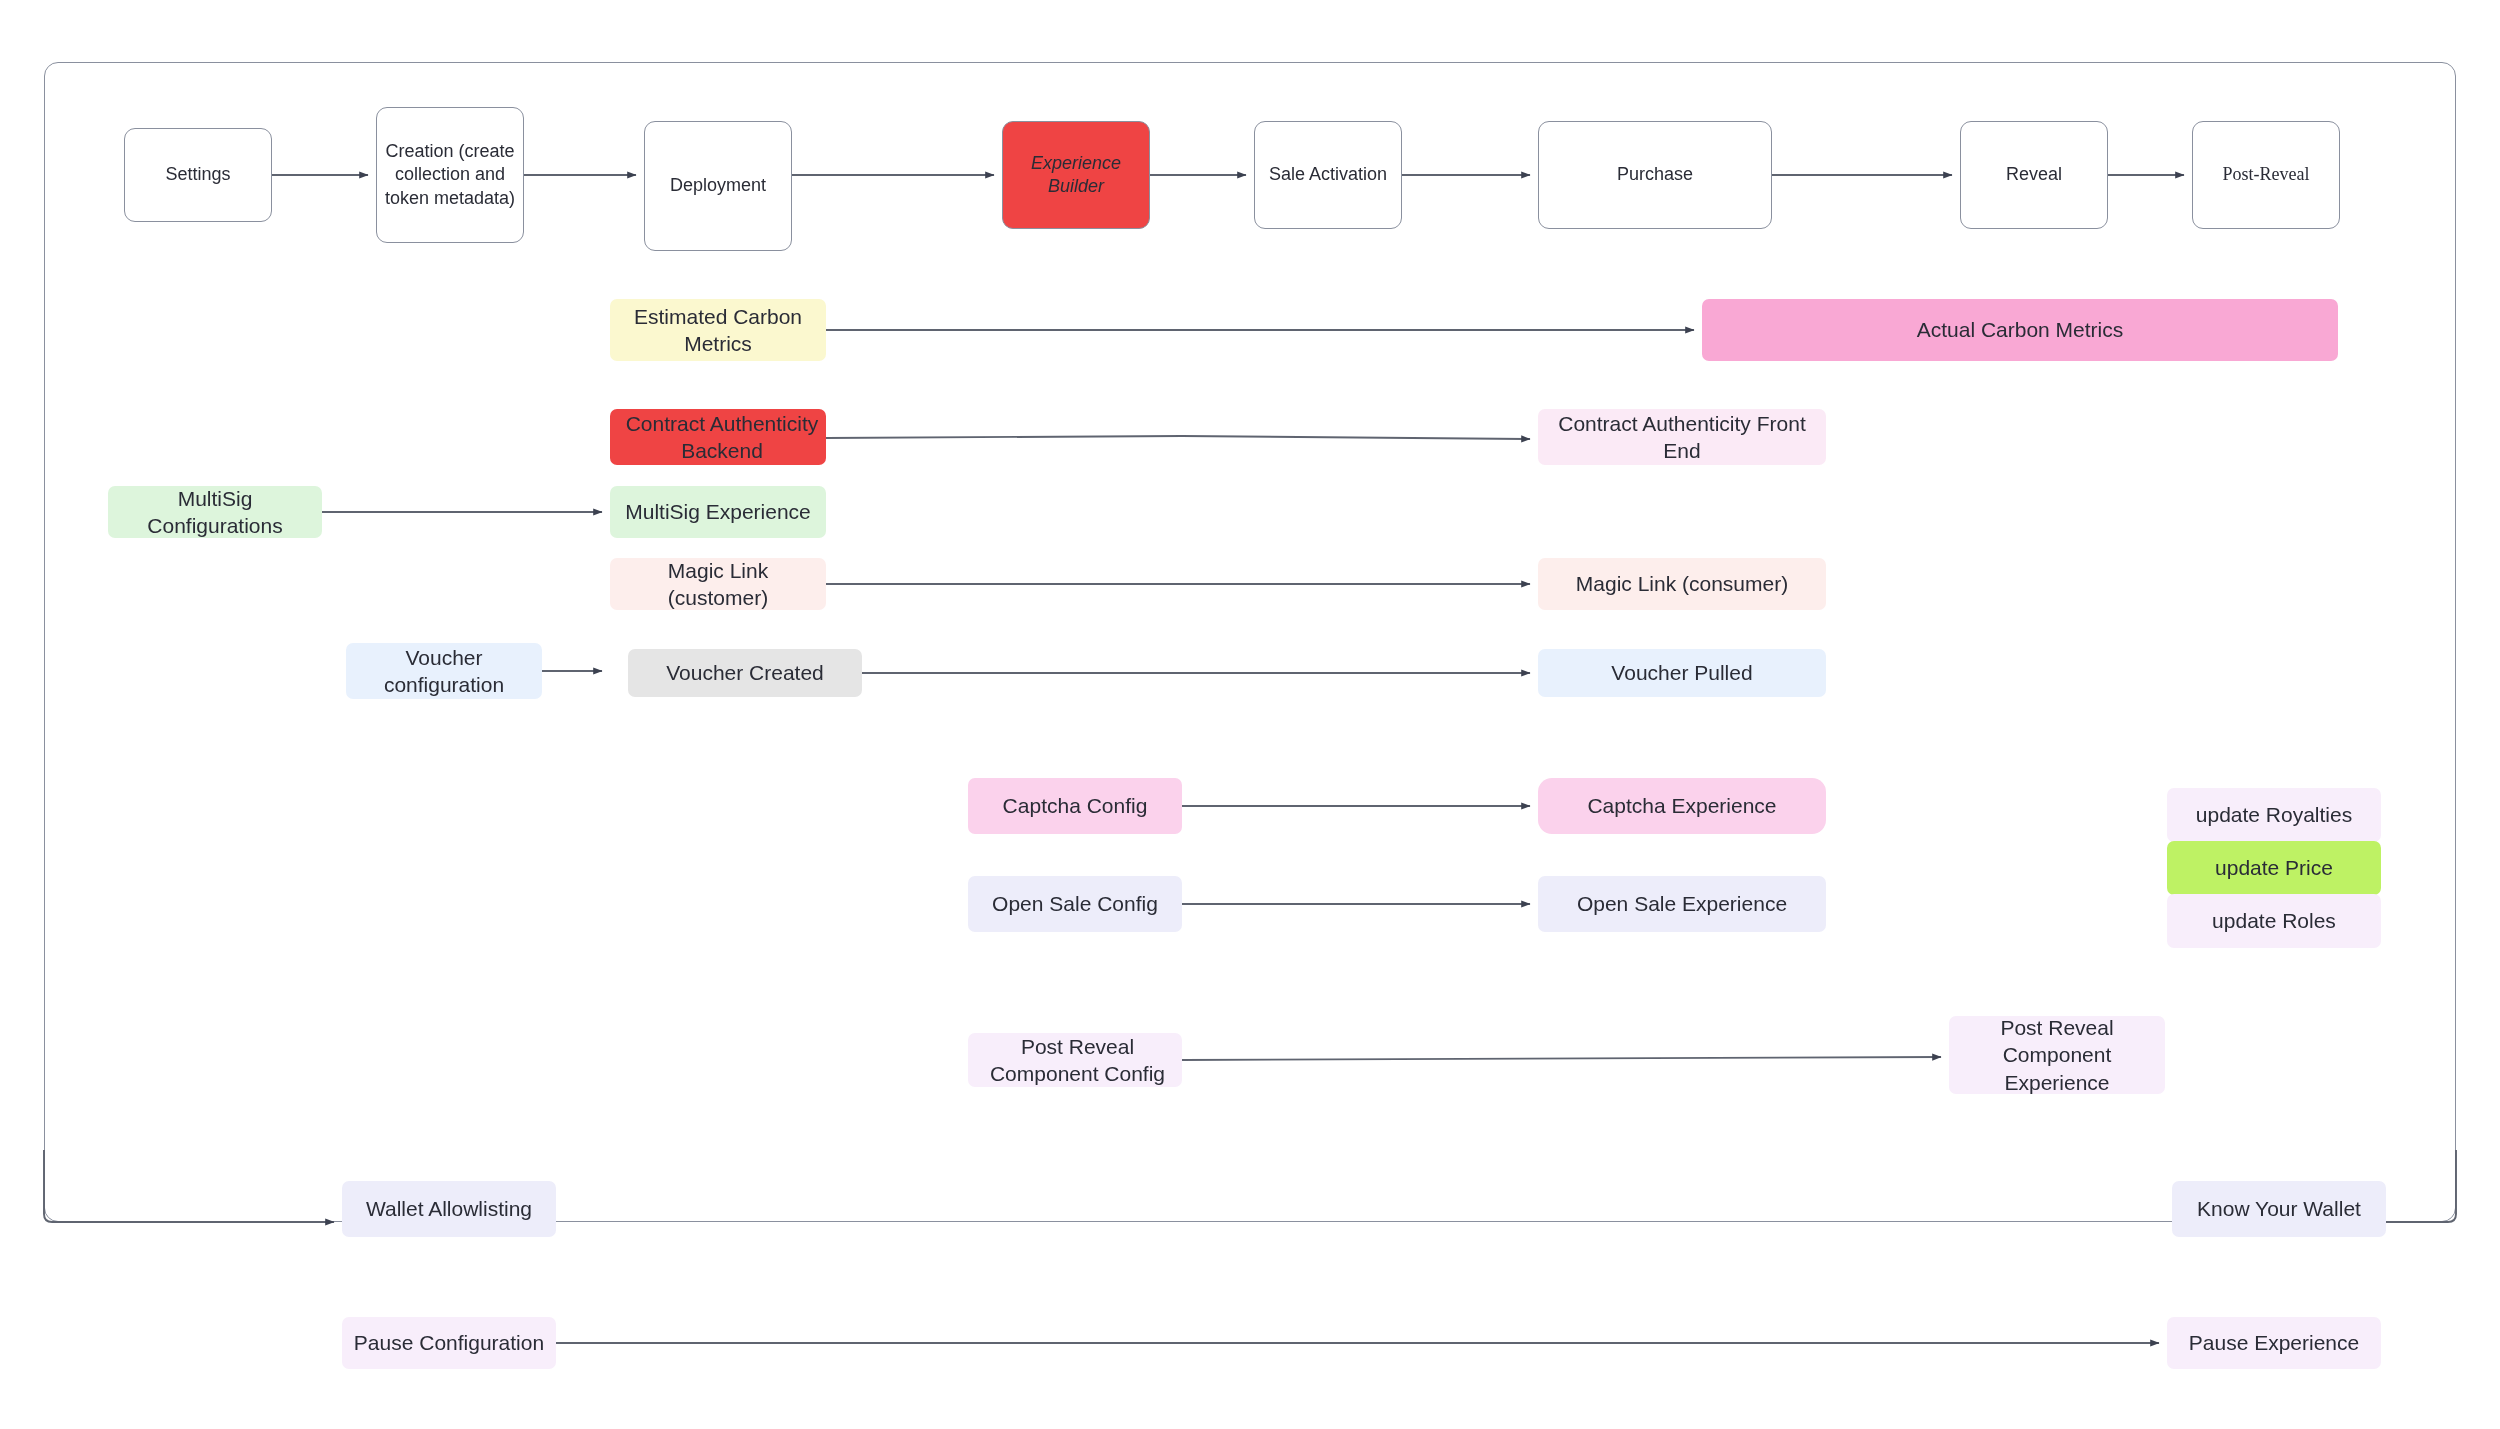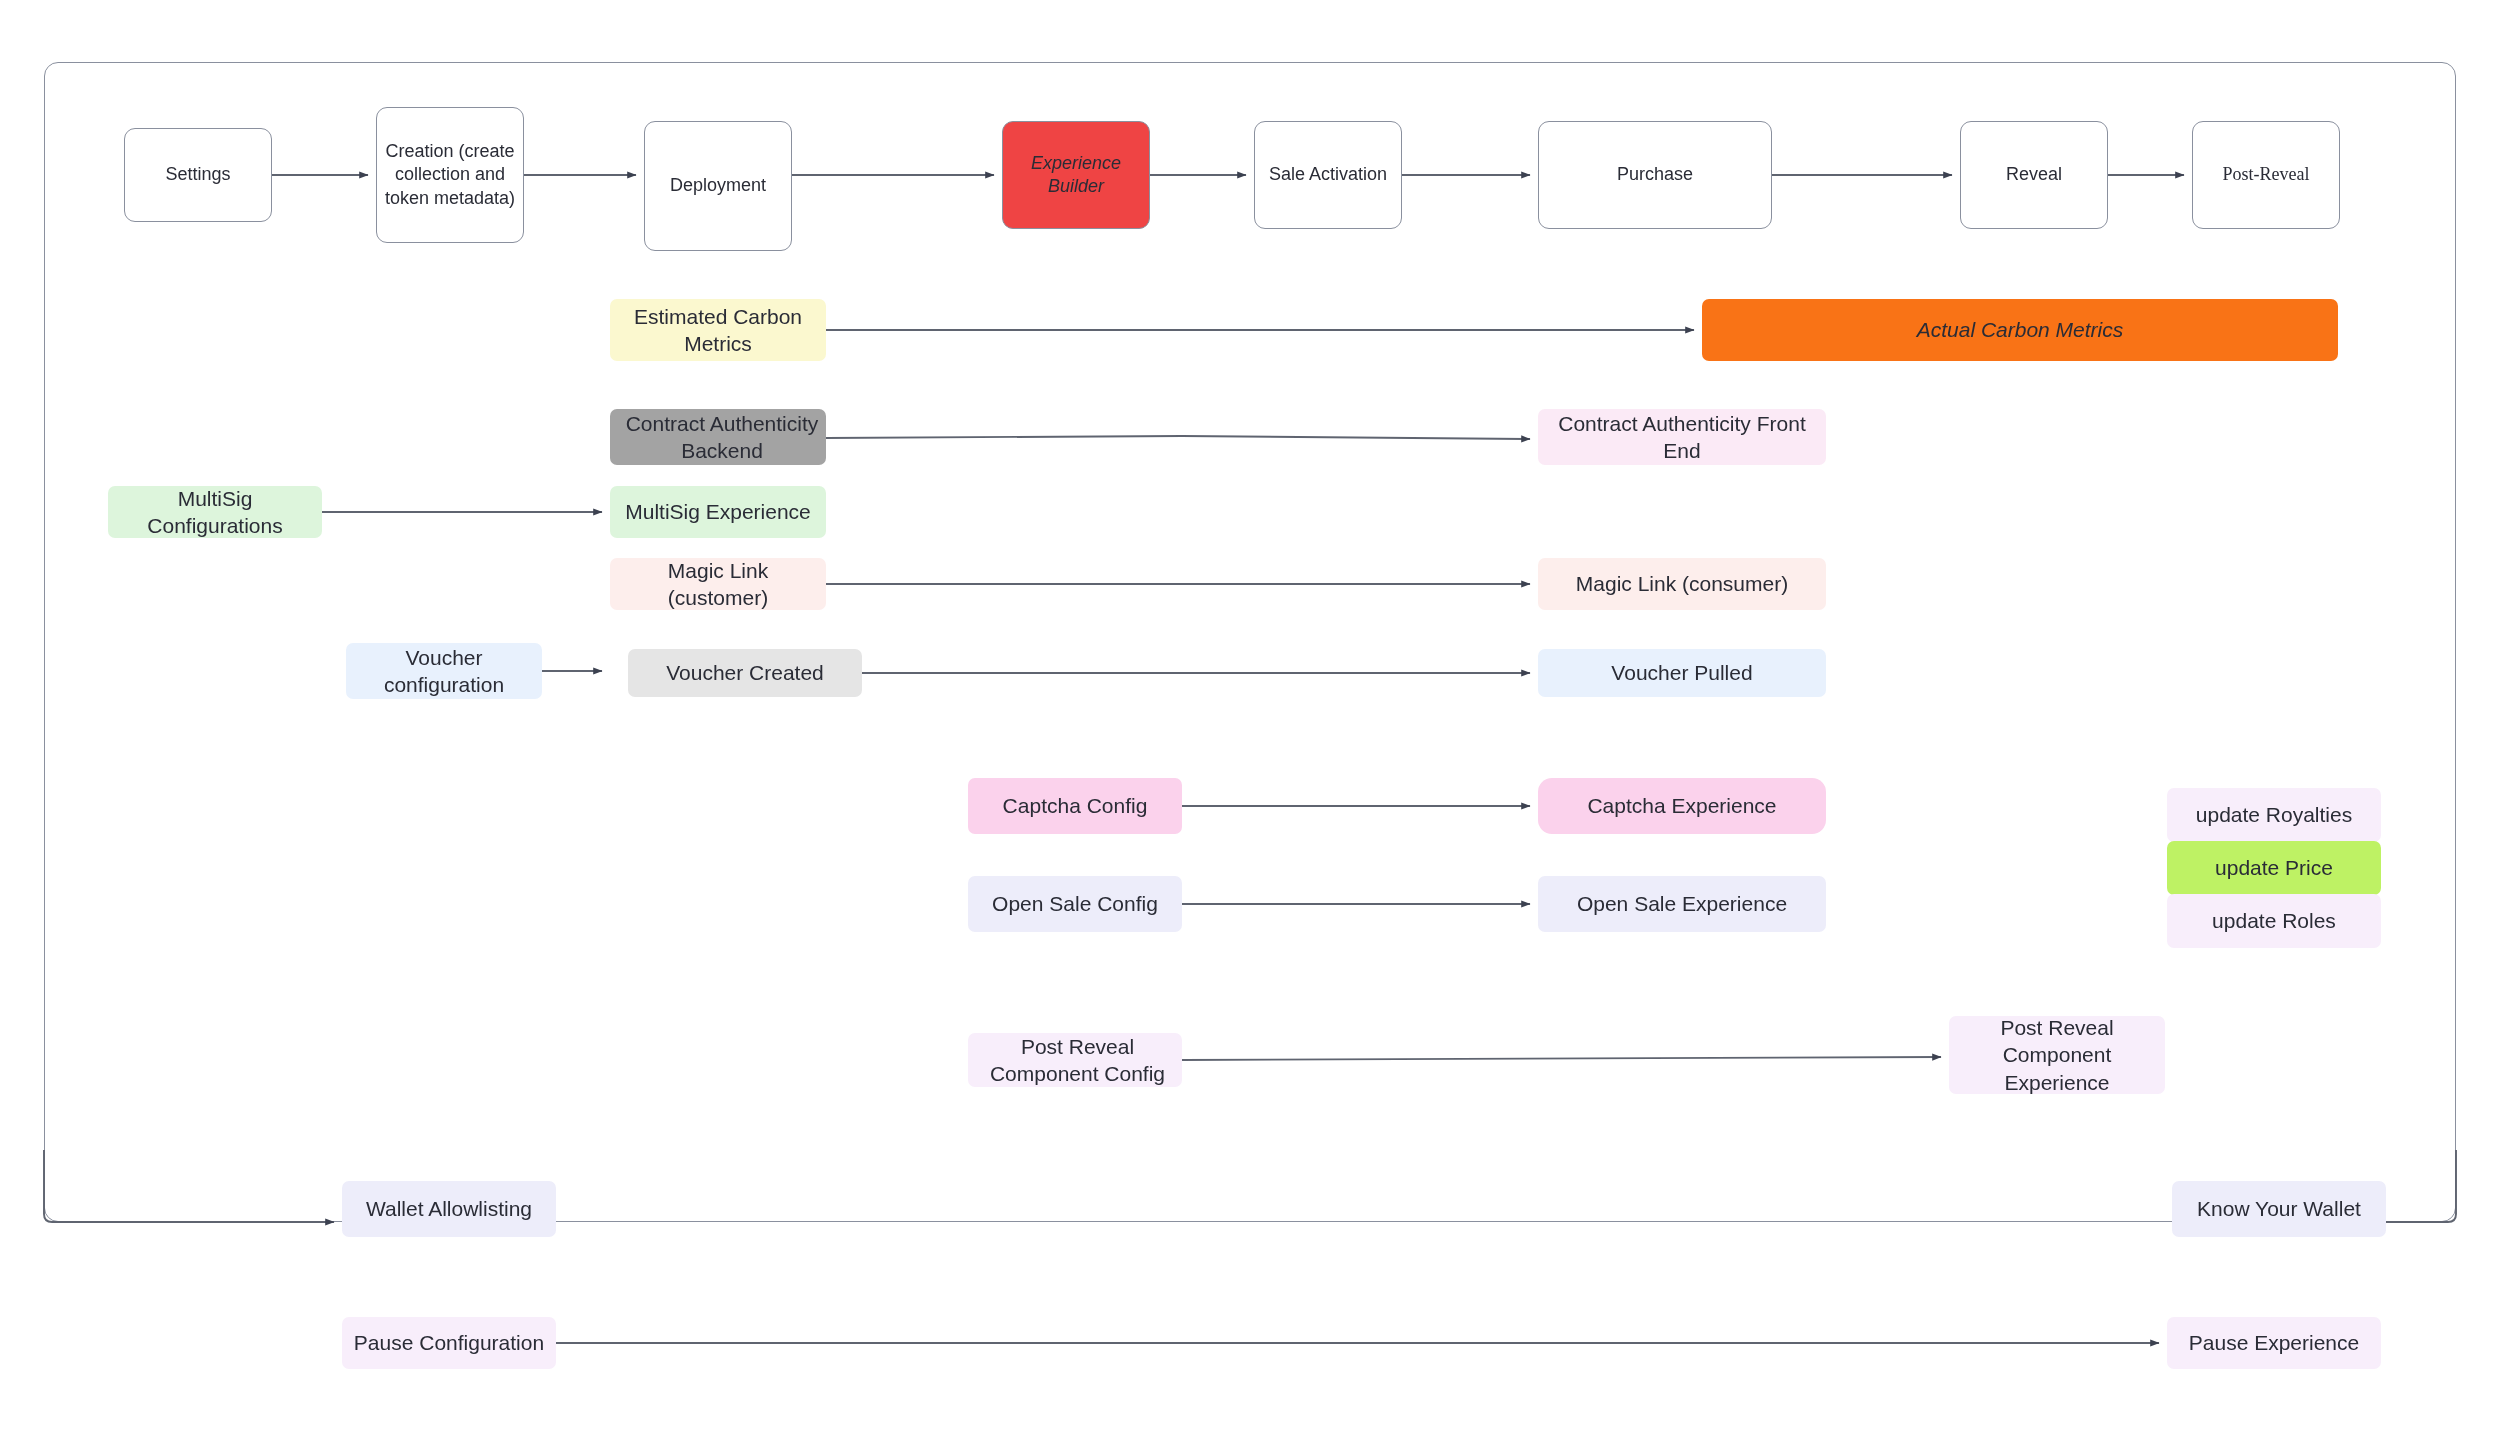--- a/index.html
+++ b/index.html
@@ -89,22 +89,22 @@
   <div id="node-layer">
       <div class="node stage" style="left: 124px; top: 128px; width: 148px; height: 94px; background: rgb(255, 255, 255); border-color: rgb(138, 144, 158); color: rgb(42, 44, 54);">Settings</div>
       <div class="node stage" style="left: 376px; top: 107px; width: 148px; height: 136px; background: rgb(255, 255, 255); border-color: rgb(138, 144, 158); color: rgb(42, 44, 54);">Creation (create collection and token metadata)</div>
       <div class="node stage" style="left: 644px; top: 121px; width: 148px; height: 130px; background: rgb(255, 255, 255); border-color: rgb(138, 144, 158); color: rgb(42, 44, 54);">Deployment</div>
       <div class="node stage" style="left: 1002px; top: 121px; width: 148px; height: 108px; background: #ef4444; border-color: rgb(138, 144, 158); color: rgb(42, 44, 54); font-style: italic;">Experience Builder</div>
       <div class="node stage" style="left: 1254px; top: 121px; width: 148px; height: 108px; background: rgb(255, 255, 255); border-color: rgb(138, 144, 158); color: rgb(42, 44, 54);">Sale Activation</div>
       <div class="node stage" style="left: 1538px; top: 121px; width: 234px; height: 108px; background: rgb(255, 255, 255); border-color: rgb(138, 144, 158); color: rgb(42, 44, 54);">Purchase</div>
       <div class="node stage" style="left: 1960px; top: 121px; width: 148px; height: 108px; background: rgb(255, 255, 255); border-color: rgb(138, 144, 158); color: rgb(42, 44, 54);">Reveal</div>
       <div class="node stage" style="left: 2192px; top: 121px; width: 148px; height: 108px; background: rgb(255, 255, 255); border-color: rgb(138, 144, 158); color: rgb(42, 44, 54); font-family: Liberation Serif, serif;">Post-Reveal</div>
       <div class="node" style="left: 610px; top: 299px; width: 216px; height: 62px; background: rgb(251, 248, 207); color: rgb(42, 44, 54);">Estimated Carbon Metrics</div>
-      <div class="node" style="left: 1702px; top: 299px; width: 636px; height: 62px; background: #f97316; color: rgb(42, 44, 54); font-style: italic;">Actual Carbon Metrics</div>
-      <div class="node" style="left: 610px; top: 409px; width: 216px; height: 56px; background: #a3a3a3; color: rgb(42, 44, 54); padding-left: 14px;">Contract Authenticity Backend</div>
+      <div class="node" style="left: 1702px; top: 299px; width: 636px; height: 62px; background: #f9a8d4; color: rgb(42, 44, 54);">Actual Carbon Metrics</div>
+      <div class="node" style="left: 610px; top: 409px; width: 216px; height: 56px; background: #ef4444; color: rgb(42, 44, 54); padding-left: 14px;">Contract Authenticity Backend</div>
       <div class="node" style="left: 1538px; top: 409px; width: 288px; height: 56px; background: rgb(251, 234, 246); color: rgb(42, 44, 54);">Contract Authenticity Front End</div>
       <div class="node" style="left: 108px; top: 486px; width: 214px; height: 52px; background: rgb(221, 245, 220); color: rgb(42, 44, 54);">MultiSig Configurations</div>
       <div class="node" style="left: 610px; top: 486px; width: 216px; height: 52px; background: rgb(221, 245, 220); color: rgb(42, 44, 54);">MultiSig Experience</div>
       <div class="node" style="left: 610px; top: 558px; width: 216px; height: 52px; background: rgb(253, 238, 236); color: rgb(42, 44, 54);">Magic Link (customer)</div>
       <div class="node" style="left: 1538px; top: 558px; width: 288px; height: 52px; background: rgb(253, 238, 236); color: rgb(42, 44, 54);">Magic Link (consumer)</div>
       <div class="node" style="left: 346px; top: 643px; width: 196px; height: 56px; background: rgb(232, 241, 253); color: rgb(42, 44, 54);">Voucher configuration</div>
       <div class="node" style="left: 610px; top: 649px; width: 234px; height: 48px; background: #e5e5e5; color: rgb(42, 44, 54); margin-left: 18px;">Voucher Created</div>
       <div class="node" style="left: 1538px; top: 649px; width: 288px; height: 48px; background: rgb(232, 241, 253); color: rgb(42, 44, 54);">Voucher Pulled</div>
       <div class="node" style="left: 968px; top: 778px; width: 214px; height: 56px; background: rgb(251, 210, 236); color: rgb(42, 44, 54);">Captcha Config</div>
       <div class="node" style="left: 1538px; top: 778px; width: 288px; height: 56px; background: rgb(251, 210, 236); color: rgb(42, 44, 54); border-radius: 14px;">Captcha Experience</div>

